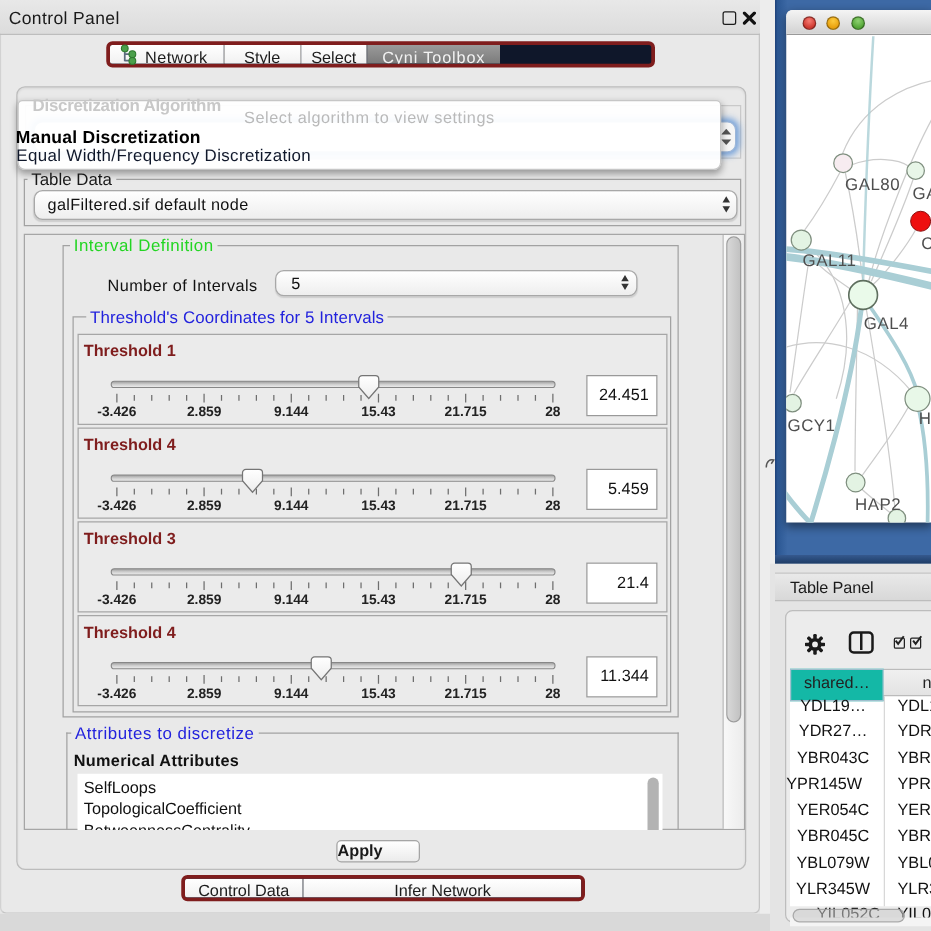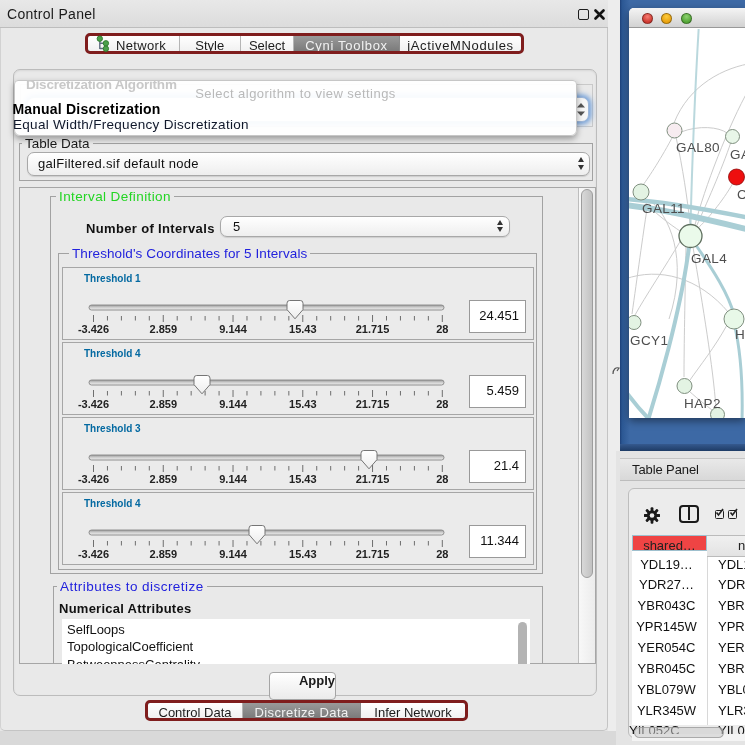--- a/index.html
+++ b/index.html
@@ -5,21 +5,21 @@
 body{position:relative;font-family:"Liberation Sans",sans-serif;background:#e6e6e6;overflow:hidden}
 .ab{position:absolute}
 .grp{position:absolute;border:1px solid #a2a2a2}
 .gt{position:absolute;background:#e9e9e9;padding:0 3px;font-size:13.5px;line-height:15px;white-space:nowrap}
 .combo{position:absolute;border:1px solid #a8a8a8;border-radius:7px;background:linear-gradient(#ffffff,#eeeeee);font-size:13px;color:#111;white-space:nowrap;box-shadow:0 1px 1px rgba(0,0,0,.12)}
 .car{position:absolute;width:0;height:0;border-left:3.5px solid transparent;border-right:3.5px solid transparent}
 .caru{border-bottom:5px solid #333}
 .card{border-top:5px solid #333}
 .vbox{position:absolute;width:57px;height:33px;background:#fff;border:1px solid #999;font-size:13px;color:#111;text-align:right;padding-right:6px;line-height:30px}
 .tpanel{position:absolute;left:62px;width:472px;height:73px;border:1px solid #a6a6a6;background:#ebebeb}
-.ttl{position:absolute;left:84px;font-size:10px;font-weight:bold;color:#0369a1}
+.ttl{position:absolute;left:67px;font-size:13px;font-weight:bold;color:#7f1d1d}
 .seg{position:absolute;display:flex;background:#0f172a;border:3px solid #7f1d1d;border-radius:5px;overflow:hidden}
 .seg>div{font-size:13px;color:#1c1c1c;text-align:center;line-height:19px;border-right:1px solid #b5b5b5;background:linear-gradient(#ffffff,#f1f1f1)}
 .seg>div:last-child{border-right:none}
 .seg>div.sel{background:linear-gradient(#9a9a9a,#7b7b7b);color:#f2f2f2;border-right-color:#8a8a8a}
 </style></head><body>
 
 <div class="ab" style="left:608px;top:0;width:12px;height:745px;background:#ededed"></div>
 <div class="ab" style="left:0;top:0;width:608px;height:731px;background:#e9e9e9;border-right:1px solid #c4c4c4;border-bottom:1px solid #c4c4c4;border-left:1px solid #d2d2d2;border-radius:0 0 5px 5px"></div>
 <svg class="ab" style="left:612px;top:366px" width="8" height="10">
     <path d="M1,8 C1,3 4,1 7,2 L5,5" fill="none" stroke="#555" stroke-width="1.2"></path>
@@ -28,21 +28,20 @@
 <div class="ab" style="left:7px;top:6px;font-size:14px;letter-spacing:0.3px;color:#1a1a1a">Control Panel</div>
 <div class="ab" style="left:578px;top:9px;width:11px;height:11px;border:1.6px solid #1c1c1c;border-radius:2px"></div>
 <svg class="ab" style="left:594px;top:9px" width="11" height="11">
     <path d="M1.5,1.5 L9.5,9.5 M9.5,1.5 L1.5,9.5" stroke="#111" stroke-width="2.6" stroke-linecap="round"></path>
   </svg>
 <div class="seg" style="left:85px;top:33px;width:439px;height:21px">
 <div style="width:91.5px;padding-left:28px;text-align:left;letter-spacing:0.35px">Network</div>
 <div style="width:61.5px">Style</div>
 <div style="width:53px">Select</div>
 <div class="sel" style="width:106px;letter-spacing:0.7px">Cyni Toolbox</div>
-<div style="flex:1;letter-spacing:0.65px">jActiveMNodules</div>
 </div>
 <svg class="ab" style="left:96px;top:35px" width="14" height="17">
 <path d="M3.8,4 V14 M3.8,8.3 H9.5 M3.8,13.5 H9.5" stroke="#5c6b7d" stroke-width="1.4" fill="none"></path>
 <circle cx="3.8" cy="3.7" r="2.7" fill="#4ba04b" stroke="#2e7a2e" stroke-width="0.9"></circle>
 <circle cx="9.9" cy="8.3" r="2.7" fill="#4ba04b" stroke="#2e7a2e" stroke-width="0.9"></circle>
 <circle cx="9.9" cy="13.7" r="2.7" fill="#4ba04b" stroke="#2e7a2e" stroke-width="0.9"></circle>
 </svg>
 <div class="ab" style="left:13px;top:69px;width:584px;height:627px;background:#e9e9e9;border:1px solid #bcbcbc;border-radius:7px;box-shadow:inset 0 1px 2px rgba(0,0,0,.08)"></div>
 <div class="ab" style="left:20px;top:84px;width:573px;height:43px;border:1px solid #c9c9c9"></div>
 <div class="ab" style="left:27px;top:97px;width:562px;height:25px;background:#f6f6f6;border:1px solid #9db6d8;border-radius:7px;box-shadow:0 0 5px 2.5px rgba(86,143,214,.8)"></div>
@@ -53,21 +52,21 @@
 <div class="grp" style="left:19px;top:143px;width:574px;height:38px"></div>
 <div class="gt" style="left:22px;top:136px;color:#1a1a1a">Table Data</div>
 <div class="combo" style="left:27px;top:152px;width:563px;height:24px;line-height:22px;padding-left:10px;letter-spacing:0.3px">galFiltered.sif default node</div>
 <span class="car caru ab" style="left:578px;top:157px"></span>
 <span class="car card ab" style="left:578px;top:165px"></span>
 <div class="ab" style="left:19px;top:187px;width:577px;height:477px;border:1px solid #a6a6a6;background:#e9e9e9"></div>
 <div class="ab" style="left:578px;top:188px;width:17px;height:475px;background:linear-gradient(90deg,#f8f8f8,#ececec);border-left:1px solid #bdbdbd"></div>
 <div class="ab" style="left:581px;top:189px;width:12px;height:389px;background:linear-gradient(90deg,#d8d8d8,#c2c2c2);border:1px solid #9d9d9d;border-radius:6px"></div>
 <div class="grp" style="left:50px;top:196px;width:493px;height:378px"></div>
 <div class="gt" style="left:56px;top:189px;color:#23d523;letter-spacing:0.4px">Interval Definition</div>
-<div class="ab" style="left:86px;top:221px;font-size:13px;font-weight:bold;letter-spacing:0.35px;color:#111">Number of Intervals</div>
+<div class="ab" style="left:86px;top:221px;font-size:13px;font-weight:normal;letter-spacing:0.35px;color:#111">Number of Intervals</div>
 <div class="combo" style="left:220px;top:216px;width:290px;height:21px;line-height:19px;padding-left:12px">5</div>
 <span class="car caru ab" style="left:497px;top:220px"></span>
 <span class="car card ab" style="left:497px;top:227px"></span>
 <div class="grp" style="left:58px;top:253px;width:479px;height:317px"></div>
 <div class="gt" style="left:69px;top:246px;color:#2222dd;letter-spacing:0.1px">Threshold's Coordinates for 5 Intervals</div>
 <div class="tpanel" style="top:267px"></div>
 <div class="ttl" style="top:273px">Threshold 1</div>
 <div class="ab" style="left:74px;top:296px;width:380px;height:40px"><svg width="380" height="40">
       <defs>
         <linearGradient id="gta" x1="0" y1="0" x2="0" y2="1">
@@ -174,24 +173,23 @@
       </g>
     </svg></div>
 <div class="vbox" style="left:469px;top:525px">11.344</div>
 <div class="ab" style="left:53px;top:586px;width:490px;height:78px;border:1px solid #a2a2a2;border-bottom:none"></div>
 <div class="gt" style="left:57px;top:579px;color:#2222dd;letter-spacing:0.45px">Attributes to discretize</div>
 <div class="ab" style="left:59px;top:601px;font-size:13px;font-weight:bold;letter-spacing:0.25px;color:#111">Numerical Attributes</div>
 <div class="ab" style="left:62px;top:619px;width:468px;height:45px;background:#fff;overflow:hidden">
 <div style="font-size:13px;color:#111;padding:2px 0 0 5px;line-height:17.4px">SelfLoops<br>TopologicalCoefficient<br>BetweennessCentrality</div>
   </div>
 <div class="ab" style="left:518px;top:622px;width:9px;height:42px;background:#b3b3b3;border-radius:5px 5px 0 0"></div>
-<div class="ab" style="left:269px;top:672px;width:67px;height:28px;background:linear-gradient(#ffffff,#ebebeb);border:1px solid #a5a5a5;border-radius:4px;font-size:13px;font-weight:600;color:#1a1a1a;text-align:right;line-height:16px">Apply</div>
+<div class="ab" style="left:269px;top:672px;width:67px;height:18px;background:linear-gradient(#ffffff,#ebebeb);border:1px solid #a5a5a5;border-radius:4px;font-size:13px;font-weight:600;color:#1a1a1a;text-align:left;line-height:16px">Apply</div>
 <div class="seg" style="left:145px;top:700px;width:323px;height:21px">
 <div style="width:95px">Control Data</div>
-<div class="sel" style="width:118px;letter-spacing:0.4px">Discretize Data</div>
 <div style="flex:1">Infer Network</div>
 </div>
 <div class="ab" style="left:0;top:731px;width:745px;height:14px;background:#d9d9d9"></div>
 <div class="ab" style="left:14px;top:80px;width:563px;height:56px;background:rgba(255,255,255,0.94);border:1px solid #c6c6c6;border-radius:4px 4px 6px 6px;box-shadow:0 3px 6px rgba(0,0,0,.35)"></div>
 <div class="ab" style="left:26px;top:77px;font-size:13.5px;font-weight:bold;letter-spacing:-0.2px;color:#c8c8c8;z-index:3">Discretization Algorithm</div>
 <div class="ab" style="left:14px;top:86px;width:563px;height:14px;text-align:center;font-size:13px;letter-spacing:0.45px;color:#b9b9b9">Select algorithm to view settings</div>
 <div class="ab" style="left:12.5px;top:101px;font-size:14px;font-weight:bold;letter-spacing:0.2px;color:#000">Manual Discretization</div>
 <div class="ab" style="left:13px;top:117px;font-size:13.5px;letter-spacing:0.3px;color:#0f172a">Equal Width/Frequency Discretization</div>
 <div class="ab" style="left:620px;top:0;width:125px;height:451px;background:linear-gradient(90deg,#1d4078 0,#2b5793 2px,#3d69a5 10px,#3d69a5 100%)"></div>
 <div class="ab" style="left:620px;top:444px;width:125px;height:7px;background:linear-gradient(#35598e,#1e3c66)"></div>
@@ -274,34 +272,34 @@
 <div class="ab" style="left:687.7px;top:506px;width:2.6px;height:14px;background:#1a1a1a"></div>
 <div class="ab" style="left:714.5px;top:510px;width:9px;height:9px;border:1.5px solid #222;border-radius:1.5px"></div>
 <svg class="ab" style="left:714.0px;top:507px" width="11" height="11">
     <path d="M2.5,5.5 L4.5,8 L9,2" stroke="#222" stroke-width="1.6" fill="none"></path>
   </svg>
 <div class="ab" style="left:728.0px;top:510px;width:9px;height:9px;border:1.5px solid #222;border-radius:1.5px"></div>
 <svg class="ab" style="left:727.5px;top:507px" width="11" height="11">
     <path d="M2.5,5.5 L4.5,8 L9,2" stroke="#222" stroke-width="1.6" fill="none"></path>
   </svg>
 <div class="ab" style="left:632px;top:535px;width:113px;height:190px;background:#fff"></div>
-<div class="ab" style="left:632px;top:535px;width:75px;height:16px;background:#ef4444;border:1px solid #9fc0ce;font-size:13px;color:#222;text-align:center;line-height:20px">shared…</div>
+<div class="ab" style="left:632px;top:535px;width:75px;height:26px;background:#14b8a6;border:1px solid #9fc0ce;font-size:13px;color:#222;text-align:center;line-height:20px">shared…</div>
 <div class="ab" style="left:707px;top:535px;width:79px;height:22px;background:linear-gradient(#f0f0f0,#e3e3e3);border:1px solid #bbb;border-left:none;font-size:13px;color:#222;padding-left:31px;line-height:20px">nam…</div>
 <div class="ab" style="left:629px;top:554.5px;width:75px;height:20.9px;font-size:13px;color:#111;text-align:center;line-height:20.9px;overflow:hidden">YDL19…</div>
 <div class="ab" style="left:718px;top:554.5px;width:27px;height:20.9px;font-size:13px;color:#111;line-height:20.9px;overflow:hidden">YDL1</div>
 <div class="ab" style="left:629px;top:575.4px;width:75px;height:20.9px;font-size:13px;color:#111;text-align:center;line-height:20.9px;overflow:hidden">YDR27…</div>
 <div class="ab" style="left:718px;top:575.4px;width:27px;height:20.9px;font-size:13px;color:#111;line-height:20.9px;overflow:hidden">YDR2</div>
 <div class="ab" style="left:629px;top:596.2px;width:75px;height:20.9px;font-size:13px;color:#111;text-align:center;line-height:20.9px;overflow:hidden">YBR043C</div>
 <div class="ab" style="left:718px;top:596.2px;width:27px;height:20.9px;font-size:13px;color:#111;line-height:20.9px;overflow:hidden">YBR0</div>
-<div class="ab" style="left:629px;top:617.1px;width:75px;height:20.9px;font-size:13px;color:#111;text-align:center;line-height:20.9px;overflow:hidden">YPR145W</div>
+<div class="ab" style="left:629px;top:617.1px;width:75px;height:20.9px;font-size:13px;color:#111;line-height:20.9px;overflow:hidden">YPR145W</div>
 <div class="ab" style="left:718px;top:617.1px;width:27px;height:20.9px;font-size:13px;color:#111;line-height:20.9px;overflow:hidden">YPR1</div>
 <div class="ab" style="left:629px;top:637.9px;width:75px;height:20.9px;font-size:13px;color:#111;text-align:center;line-height:20.9px;overflow:hidden">YER054C</div>
 <div class="ab" style="left:718px;top:637.9px;width:27px;height:20.9px;font-size:13px;color:#111;line-height:20.9px;overflow:hidden">YER0</div>
 <div class="ab" style="left:629px;top:658.8px;width:75px;height:20.9px;font-size:13px;color:#111;text-align:center;line-height:20.9px;overflow:hidden">YBR045C</div>
 <div class="ab" style="left:718px;top:658.8px;width:27px;height:20.9px;font-size:13px;color:#111;line-height:20.9px;overflow:hidden">YBR0</div>
 <div class="ab" style="left:629px;top:679.7px;width:75px;height:20.9px;font-size:13px;color:#111;text-align:center;line-height:20.9px;overflow:hidden">YBL079W</div>
 <div class="ab" style="left:718px;top:679.7px;width:27px;height:20.9px;font-size:13px;color:#111;line-height:20.9px;overflow:hidden">YBL0</div>
 <div class="ab" style="left:629px;top:700.5px;width:75px;height:20.9px;font-size:13px;color:#111;text-align:center;line-height:20.9px;overflow:hidden">YLR345W</div>
 <div class="ab" style="left:718px;top:700.5px;width:27px;height:20.9px;font-size:13px;color:#111;line-height:20.9px;overflow:hidden">YLR3</div>
-<div class="ab" style="left:629px;top:721.4px;width:75px;height:20.9px;font-size:13px;color:#111;text-align:left;line-height:20.9px;overflow:hidden">YIL052C</div>
+<div class="ab" style="left:629px;top:721.4px;width:75px;height:20.9px;font-size:13px;color:#111;text-align:right;line-height:20.9px;overflow:hidden">YIL052C</div>
 <div class="ab" style="left:718px;top:721.4px;width:27px;height:20.9px;font-size:13px;color:#111;line-height:20.9px;overflow:hidden">YIL0</div>
 <div class="ab" style="left:707px;top:557px;width:1px;height:168px;background:#d8d8d8"></div>
 <div class="ab" style="left:632px;top:734px;width:113px;height:7px;background:#f4f4f4"></div>
 <div class="ab" style="left:634px;top:727px;width:90px;height:11px;background:rgba(203,203,203,0.55);border:1px solid rgba(148,148,148,0.7);border-radius:6px"></div>
 </body></html>

